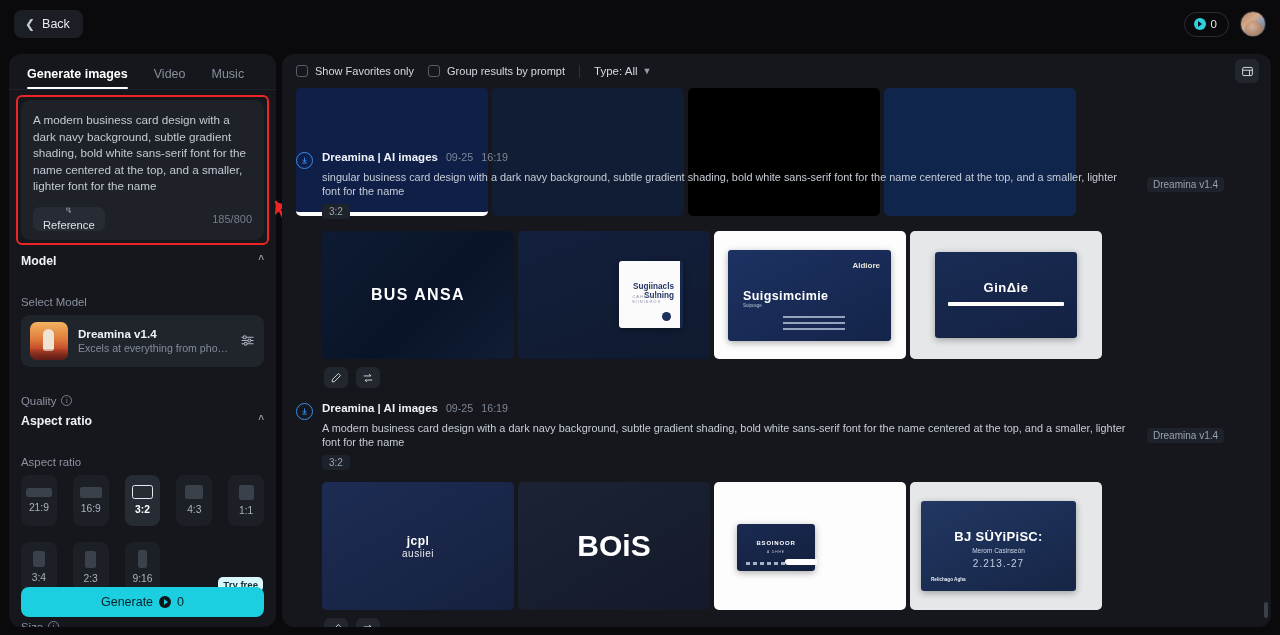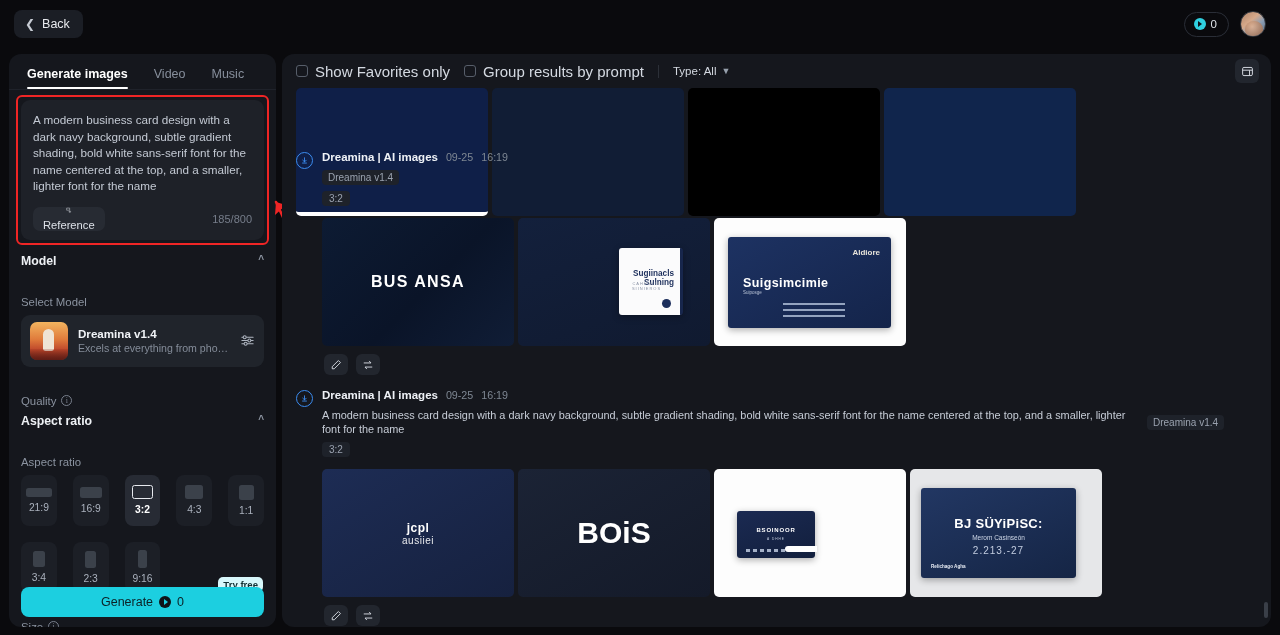--- a/index.html
+++ b/index.html
@@ -210,21 +210,21 @@
   }
   .main-toolbar {
     height: 34px; display: flex; align-items: center;
     padding: 0 12px 0 14px; gap: 14px;
   }
   .chk-item { display: flex; align-items: center; gap: 7px; cursor: pointer; }
   .chk {
     width: 12px; height: 12px; border-radius: 3px;
     border: 1.3px solid #575e6a; background: transparent;
   }
-  .chk-label { font-size: 15px; color: #d4d9e1; }
+  .chk-label { font-size: 11px; color: #d4d9e1; }
   .tb-div { width: 1px; height: 13px; background: #2c3038; }
   .type-sel {
     display: flex; align-items: center; gap: 5px;
     font-size: 11.5px; color: #d4d9e1; cursor: pointer;
   }
   .type-sel .chev { font-size: 9px; color: #97a0ad; }
   .panel-toggle {
     margin-left: auto; width: 24px; height: 24px; border-radius: 6px;
     background: #22262e; display: flex; align-items: center;
     justify-content: center; cursor: pointer;
@@ -511,20 +511,21 @@
               <div class="res-badge">
                 <svg width="9" height="9" viewBox="0 0 12 12">
                   <path d="M6 2.4v5.2M3.7 5.6L6 7.9l2.3-2.3M3.4 9.4h5.2" stroke="#3b8cf0" stroke-width="1.2" fill="none" stroke-linecap="round" stroke-linejoin="round"></path>
                 </svg>
               </div>
               <div class="res-meta"><div class="res-title-row">
                   <div class="res-app">Dreamina | AI images</div>
                   <div class="res-date">09-25</div>
                   <div class="res-time">16:19</div>
                 </div><div class="res-prompt-row">
+                  <div class="res-prompt">singular business card design with a dark navy background, subtle gradient shading, bold white sans-serif font for the name centered at the top, and a smaller, lighter font for the name</div>
                   <div class="model-tag">Dreamina v1.4</div>
                 </div><div class="ratio-tag">3:2</div></div>
             </div>
             <div class="img-row">
               <div class="img-cell navy-flat">
                 <div class="ctr">
                   <div class="bigname" style="font-size: 16px; letter-spacing: 1.4px;">BUS ANSA</div>
                 </div>
               </div>
               <div class="img-cell navy-mid">
@@ -533,20 +534,26 @@
                   <div class="" style="position: absolute; left: 0px; right: 6px; top: 33px; text-align: center; color: rgb(139, 147, 165); font-size: 4px; letter-spacing: 1px;">CAHUNLIE SIINIEROS</div>
                   <div style="position: absolute; right: 9px; bottom: 7px; width: 9px; height: 9px; border-radius: 50%; background: rgb(29, 47, 92);"></div>
                 </div>
               </div>
               <div class="img-cell white-bg">
                 <div class="card-inner" style="left: 14px; top: 19px; width: 163px; height: 91px; background: linear-gradient(150deg, rgb(29, 50, 98) 0%, rgb(20, 36, 74) 100%);">
                   <div class="" style="position: absolute; right: 11px; top: 11px; color: rgb(231, 227, 218); font-size: 8px; font-weight: bold;">Aldiore</div>
                   <div class="" style="position: absolute; left: 15px; top: 39px; color: rgb(255, 255, 255); font-size: 12.5px; font-weight: bold; letter-spacing: 0.4px;">Suigsimcimie</div>
                   <div class="" style="position: absolute; left: 15px; top: 53px; color: rgb(185, 195, 214); font-size: 4.5px;">Suiposge</div>
                   <div style="position: absolute; left: 55px; top: 66px; width: 62px; height: 16px; background: repeating-linear-gradient(rgba(190, 205, 228, 0.75) 0px, rgba(190, 205, 228, 0.75) 2px, transparent 2px, transparent 6px);"></div>
+                </div>
+              </div>
+              <div class="img-cell grey-bg">
+                <div class="card-inner" style="left: 25px; top: 21px; width: 142px; height: 86px; background: linear-gradient(160deg, rgb(26, 44, 85) 0%, rgb(19, 33, 65) 100%);">
+                  <div class="" style="position: absolute; left: 0px; right: 0px; top: 28px; text-align: center; color: rgb(255, 255, 255); font-size: 13px; font-weight: bold; letter-spacing: 0.5px;">GinΔie</div>
+                  <div class="blurline" style="position: absolute; left: 13px; right: 13px; top: 50px; height: 4px; background: rgb(255, 255, 255);"></div>
                 </div>
               </div>
             </div>
             <div class="act-row" style="margin-left: 26px;">
               <div class="act-btn">
                 <svg width="12" height="12" viewBox="0 0 14 14">
                   <path d="M9.8 1.8l2.4 2.4-7.2 7.2H2.6V8.9z" fill="none" stroke="#d6dae1" stroke-width="1.1" stroke-linejoin="round"></path>
                 </svg>
               </div>
               <div class="act-btn">

